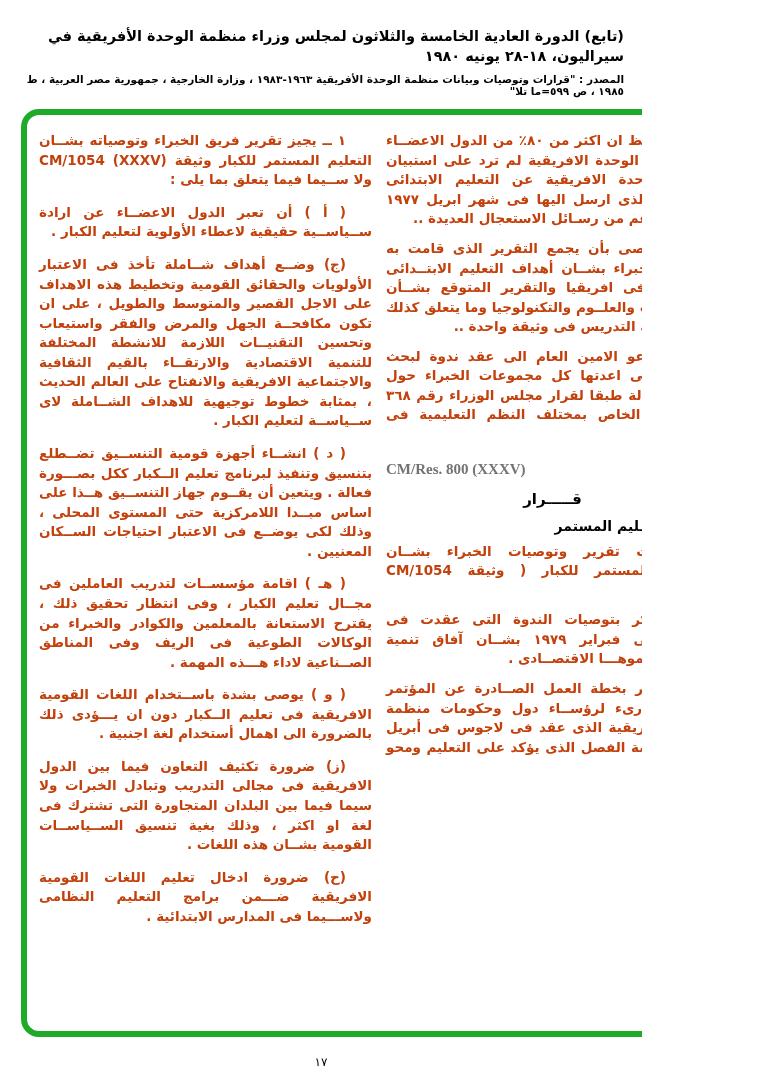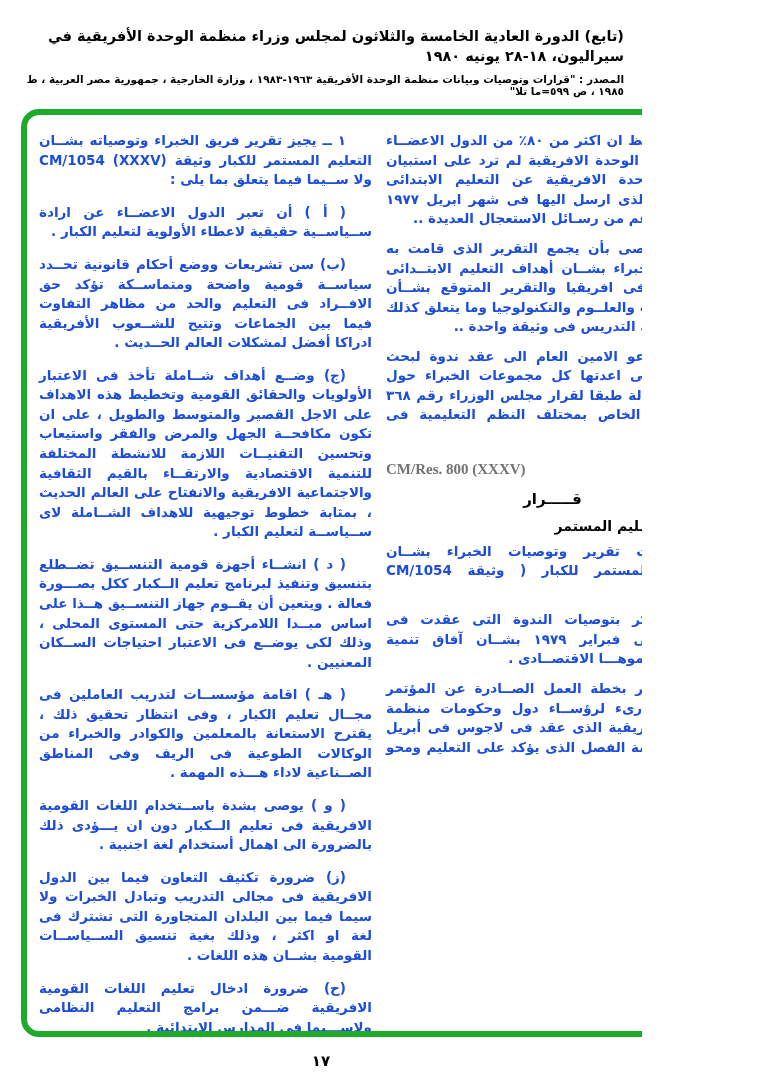--- a/index.html
+++ b/index.html
@@ -52,21 +52,21 @@
     width: 50%;
     direction: rtl;
   }
   .col p {
     font-size: 13.5px;
     font-weight: bold;
     line-height: 1.45;
     text-align: justify;
     margin: 0 0 10px 0;
     text-indent: 26px;
-    color: #1d4ed8;
+    color: #c2410c;
   }
   .col-left p { margin-bottom: 13px; }
   .ref {
     direction: ltr;
     text-align: left;
     font-family: "Liberation Serif", "DejaVu Serif", serif;
     font-size: 15px;
     font-weight: bold;
     margin: 16px 0 8px 0;
     color: #737373;
@@ -84,22 +84,22 @@
     font-size: 14px;
     margin: 8px 0;
     color: #000;
   }
   .footer {
     margin-top: 14px;
     text-align: center;
     direction: rtl;
   }
   .footer .pageno {
-    font-size: 15px;
-    font-weight: bold;
+    font-size: 12px;
+    font-weight: normal;
     letter-spacing: 2px;
     color: #000;
   }
 </style>
 </head>
 <body>
 
 <div class="page">
 
   <div class="header">
@@ -118,21 +118,20 @@
       <div class="h-sub">بشـأن التعــليم المستمر</div>
       <p>اذ بحث تقرير وتوصيات الخبراء بشــان التعــليم المستمر للكبار ( وثيقة CM/1054 (XXXV)</p>
       <p>واذ يذكر بتوصيات الندوة التى عقدت فى منروفيا فى فبراير ١٩٧٩ بشــان آفاق تنمية أفريقيــا ونموهـــا الاقتصــادى .</p>
       <p>واذ يذكر بخطة العمل الصــادرة عن المؤتمر الثانى الطارىء لرؤســاء دول وحكومات منظمة الوحدة الافريقية الذى عقد فى لاجوس فى أبريل ١٩٨٠ وبخاصة الفصل الذى يؤكد على التعليم ومحو الامية .</p>
 
     </div>
 
     <div class="col col-left">
       <p>١ ــ يجيز تقرير فريق الخبراء وتوصياته بشــان التعليم المستمر للكبار وثيقة CM/1054 (XXXV) ولا ســيما فيما يتعلق بما يلى :</p>
       <p>( أ ) أن تعبر الدول الاعضــاء عن ارادة ســياســية حقيقية لاعطاء الأولوية لتعليم الكبار .</p>
-      <p>(ب) سن تشريعات ووضع أحكام قانونية تحــدد سياســة قومية واضحة ومتماســكة تؤكد حق الافــراد فى التعليم والحد من مظاهر التفاوت فيما بين الجماعات وتتيح للشــعوب الأفريقية ادراكا أفضل لمشكلات العالم الحــديث .</p>
       <p>(ج) وضــع أهداف شــاملة تأخذ فى الاعتبار الأولويات والحقائق القومية وتخطيط هذه الاهداف على الاجل القصير والمتوسط والطويل ، على ان تكون مكافحــة الجهل والمرض والفقر واستيعاب وتحسين التقنيــات اللازمة للانشطة المختلفة للتنمية الاقتصادية والارتقــاء بالقيم الثقافية والاجتماعية الافريقية والانفتاح على العالم الحديث ، بمثابة خطوط توجيهية للاهداف الشــاملة لاى ســياســة لتعليم الكبار .</p>
       <p>( د ) انشــاء أجهزة قومية التنســيق تضــطلع بتنسيق وتنفيذ لبرنامج تعليم الــكبار ككل بصـــورة فعالة . ويتعين أن يقــوم جهاز التنســيق هــذا على اساس مبــدا اللامركزية حتى المستوى المحلى ، وذلك لكى يوضــع فى الاعتبار احتياجات الســكان المعنيين .</p>
       <p>( هـ ) اقامة مؤسســات لتدريب العاملين فى مجــال تعليم الكبار ، وفى انتظار تحقيق ذلك ، يقترح الاستعانة بالمعلمين والكوادر والخبراء من الوكالات الطوعية فى الريف وفى المناطق الصــناعية لاداء هـــذه المهمة .</p>
       <p>( و ) يوصى بشدة باســتخدام اللغات القومية الافريقية فى تعليم الــكبار دون ان يـــؤدى ذلك بالضرورة الى اهمال أستخدام لغة اجنبية .</p>
       <p>(ز) ضرورة تكثيف التعاون فيما بين الدول الافريقية فى مجالى التدريب وتبادل الخبرات ولا سيما فيما بين البلدان المتجاورة التى تشترك فى لغة او اكثر ، وذلك بغية تنسيق الســياســات القومية بشــان هذه اللغات .</p>
       <p>(ح) ضرورة ادخال تعليم اللغات القومية الافريقية ضـــمن برامج التعليم النظامى ولاســـيما فى المدارس الابتدائية .</p>
 
     </div>
 
   </div>

